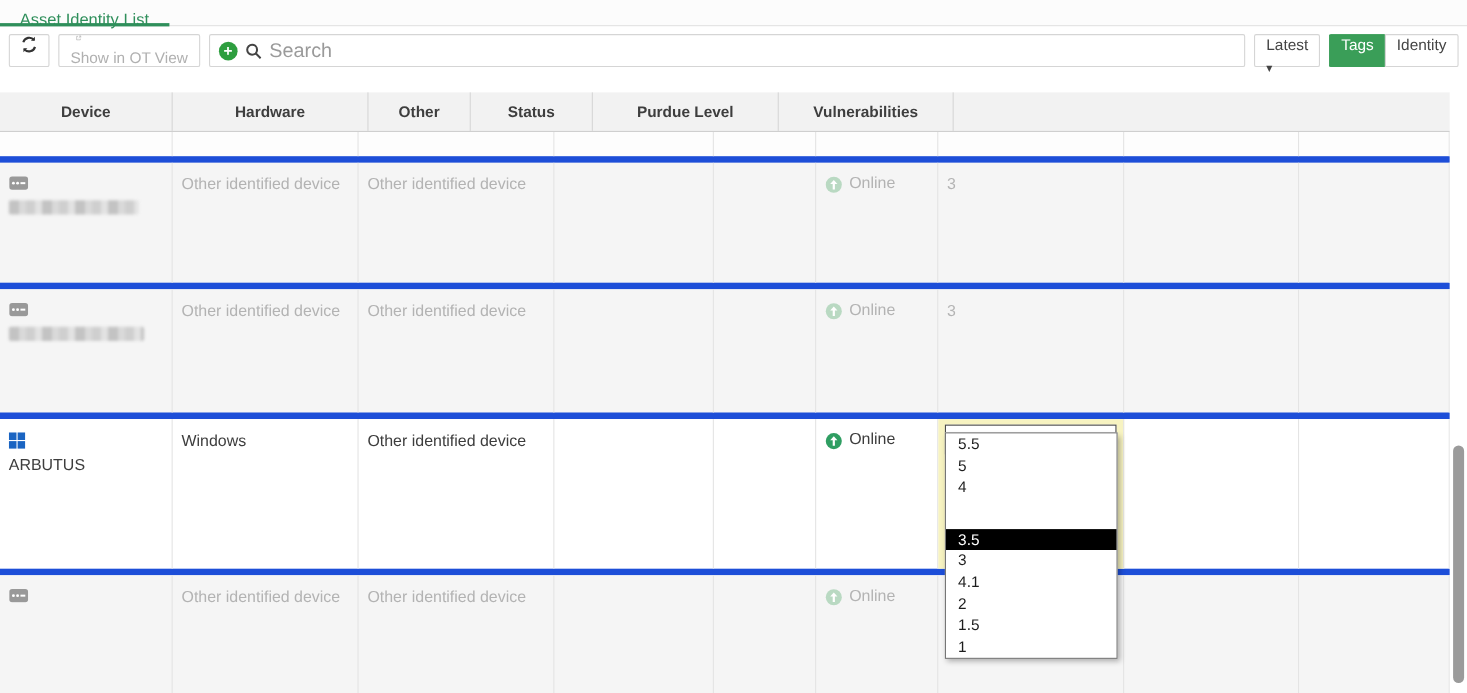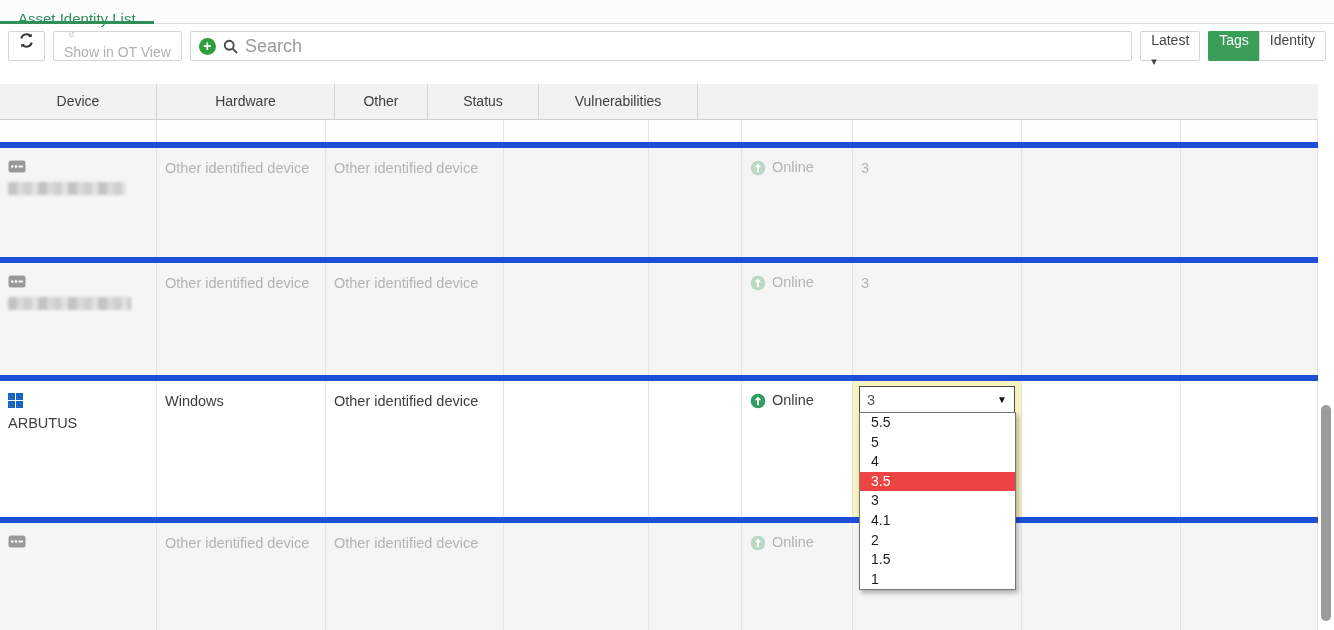--- a/index.html
+++ b/index.html
@@ -45,21 +45,21 @@
   .btn.green-active { background:#3a9e58; border-color:#3a9e58; color:#fff; }
 
   
   .tbl { position:absolute; left:0; top:84px; width:1318px; }
   .trow { display:flex; border-bottom:6px solid #1d4ed8; }
   .cell { border-right:1px solid #e4e4e4; overflow:hidden; font-size:14.5px; padding:12px 8px 0 8px; }
   .c0{width:157px}.c1{width:169px}.c2{width:178px}.c3{width:145px}.c4{width:93px}
   .c5{width:111px}.c6{width:169px}.c7{width:159px}.c8{width:137px}
 
   .thead { background:#f2f2f2; border-bottom:1px solid #cfcfcf; }
-  .thead .cell { padding:0 20px; line-height:34px; height:35px; text-align:center; font-size:14px; color:#3e3e3e; border-right:1px solid #d6d6d6; }
+  .thead .cell { padding:0 20px; line-height:34px; height:35px; text-align:center; font-size:14px; color:#3e3e3e; border-right:1px solid #d6d6d6;font-weight:bold; }
 
   .spacer-row { height:28px; background:#fdfdfd; }
   .row-dim { background:#f5f5f5; color:#b3b3b3; }
   .row-dim .cell { color:#b3b3b3; }
   .row-active { background:#fff; }
   .r1 { height:115px; }
   .r2 { height:118px; }
   .r3 { height:142px; }
   .r4 { height:115px; }
 
@@ -77,25 +77,25 @@
 
   
   .edit-cell { background:#f7f3c1; padding:5px 6px 0 6px; }
   .select-box {
     width:156px; height:27px; background:#fff; border:1px solid #4a4a4a;
     display:flex; align-items:center; justify-content:space-between;
     padding:0 7px; font-size:14.5px; color:#555; cursor:pointer;
   }
   .select-box .sel-arrow { font-size:10px; color:#111; }
   .dropdown-list {
-    position:absolute; left:859px; top:412px; width:157px; z-index:20;
+    position:absolute; left:859px; top:393px; width:157px; z-index:20;
     background:#fff; border:1px solid #767676; box-shadow:2px 3px 5px rgba(0,0,0,0.3);
   }
   .dropdown-list .opt { height:19.6px; line-height:19.6px; padding-left:11px; font-size:14px; color:#1d1d1d; cursor:pointer; }
-  .dropdown-list .opt.selected { background:#ef4444; color:#fff; }
+  .dropdown-list .opt.selected { background:#000000; color:#fff;margin-top:28px; }
 
   
   .scroll-track { position:absolute; right:0; top:84px; width:16px; height:546px; background:#fff; }
   .scroll-thumb { position:absolute; left:3px; width:10px; top:321px; height:216px; background:#9b9b9b; border-radius:6px; cursor:pointer; }
 </style>
 </head>
 <body>
 
 <div class="app">
 
@@ -144,20 +144,21 @@
     </div>
   </div>
 
   <div class="tbl">
 
     <div class="trow thead">
       <div class="cell c0">Device</div>
       <div class="cell c2">Hardware</div>
       <div class="cell c4">Other</div>
       <div class="cell c5">Status</div>
+      <div class="cell c6">Purdue Level</div>
       <div class="cell c7">Vulnerabilities</div>
     </div>
 
     <div class="trow spacer-row">
       <div class="cell c0"></div>
         <div class="cell c1"></div>
         <div class="cell c2"></div>
       <div class="cell c3"></div>
         <div class="cell c4"></div>
         <div class="cell c5"></div>

